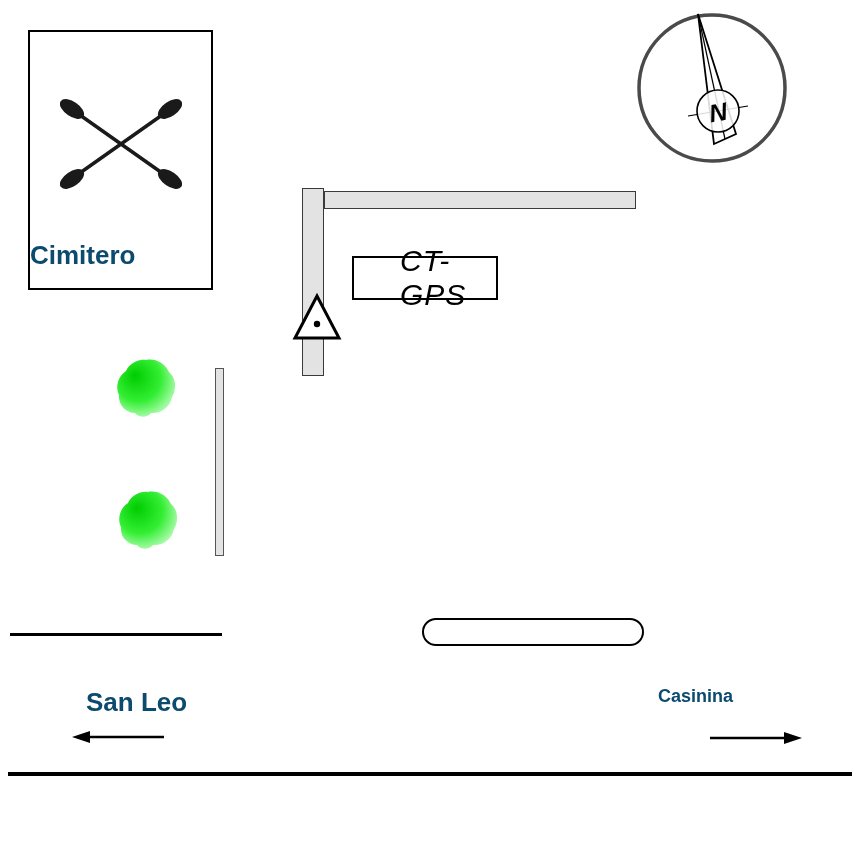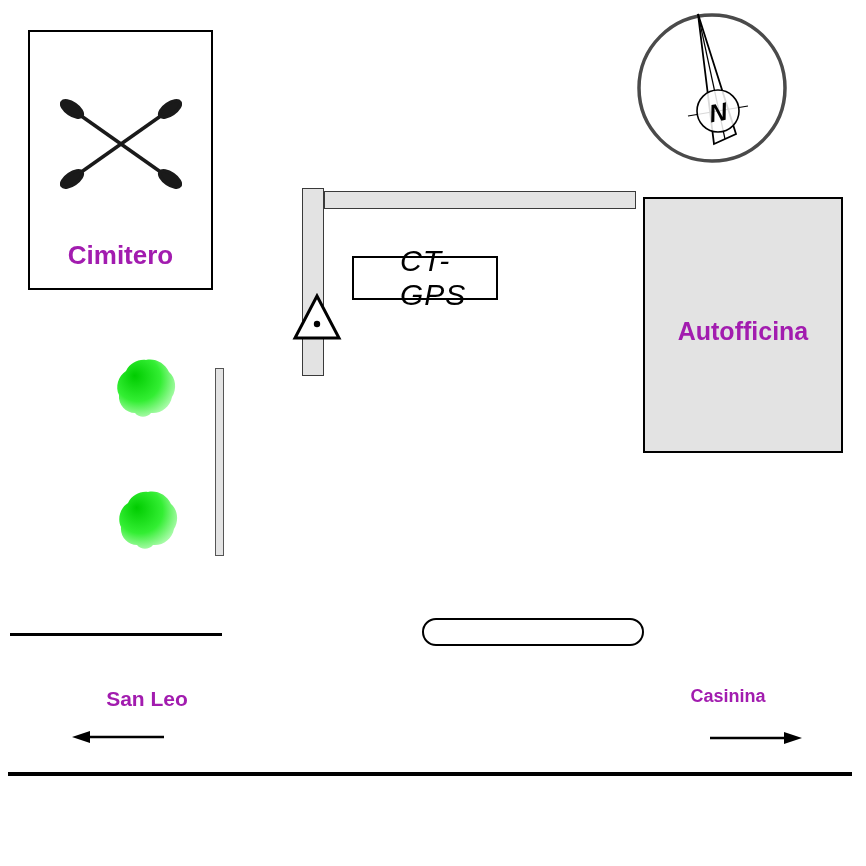--- a/index.html
+++ b/index.html
@@ -6,37 +6,37 @@
   #canvas{
     position:relative;
     width:866px;height:866px;
     background:#ffffff;
     font-family:"Liberation Sans", sans-serif;
     overflow:hidden;
   }
   .abs{position:absolute;}
   .outlined-box{border:2px solid #000;background:#fff;box-sizing:border-box;}
   .gray-rect{background:#e3e3e3;border:1px solid #3a3a3a;box-sizing:border-box;}
-  .bold-label{font-weight:bold;color:#a21caf;text-align:center;}
+  .bold-label{font-weight:bold;color:#0c4a6e;}
   .cemetery-box{left:28px;top:30px;width:185px;height:260px;}
   .cemetery-cross{left:30px;top:64px;width:122px;height:96px;}
   .cemetery-label{left:0;top:208px;width:100%;font-size:26px;}
   .compass{left:634px;top:10px;width:156px;height:156px;}
   .road-h{left:324px;top:191px;width:312px;height:18px;}
   .road-v{left:302px;top:188px;width:22px;height:188px;}
   .ctgps-box{left:352px;top:256px;width:146px;height:44px;display:flex;align-items:center;justify-content:center;padding-left:46px;}
   .ctgps-label{font-style:italic;font-size:30px;color:#000;letter-spacing:1px;}
   .marker{left:291px;top:291px;width:52px;height:52px;}
   .garage-box{left:643px;top:197px;width:200px;height:256px;background:#e3e3e3;}
   .garage-label{left:0;top:118px;width:100%;font-size:25px;}
   .trees{left:115px;top:357px;width:64px;height:196px;}
   .wall-bar{left:215px;top:368px;width:9px;height:188px;border:1px solid #555;}
   .layby{left:422px;top:618px;width:222px;height:28px;border-radius:14px;}
   .edge-line{left:10px;top:633px;width:212px;height:3px;background:#000;}
-  .sanleo-label{left:77px;top:687px;width:140px;font-size:21px;}
+  .sanleo-label{left:86px;top:687px;width:140px;font-size:26px;}
   .arrow-west{left:68px;top:728px;width:98px;height:18px;}
   .casinina-label{left:658px;top:686px;width:140px;font-size:18px;}
   .arrow-east{left:708px;top:729px;width:98px;height:18px;}
   .main-road{left:8px;top:772px;width:844px;height:4px;background:#000;}
 </style>
 </head>
 <body>
 
 <div id="canvas">
 
@@ -70,23 +70,20 @@
 
   <div class="abs outlined-box ctgps-box">
     <span class="ctgps-label">CT-GPS</span>
   </div>
 
   <svg class="abs marker" viewBox="0 0 52 52">
     <polygon points="26,5 4,47 48,47" fill="#ffffff" stroke="#000" stroke-width="3"></polygon>
     <circle cx="26" cy="33" r="3.2" fill="#000"></circle>
   </svg>
 
-  <div class="abs outlined-box garage-box">
-    <div class="abs bold-label garage-label">Autofficina</div>
-  </div>
 
   <svg class="abs trees" viewBox="0 0 64 196">
     <defs>
       <radialGradient id="treeGrad" cx="40%" cy="38%" r="72%" fx="30%" fy="28%">
         <stop offset="0%" stop-color="#00cc00"></stop>
         <stop offset="55%" stop-color="#33ee33"></stop>
         <stop offset="100%" stop-color="#ccffcc"></stop>
       </radialGradient>
     </defs>
     <path fill="url(#treeGrad)" d="M 31 3 C 40 1, 50 6, 54 15 C 61 21, 62 32, 57 40 C 55 50, 46 57, 36 56 C 32 61, 24 61, 20 56 C 11 56, 3 48, 4 38 C 0 30, 3 19, 11 14 C 15 6, 23 2, 31 3 Z"></path>

